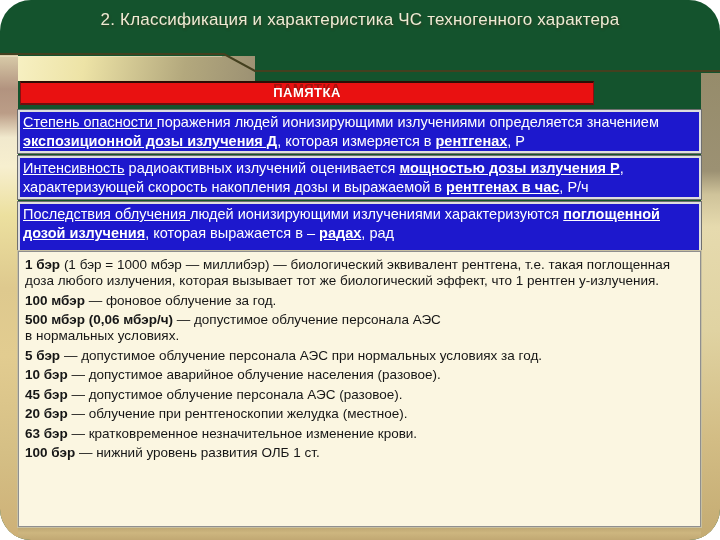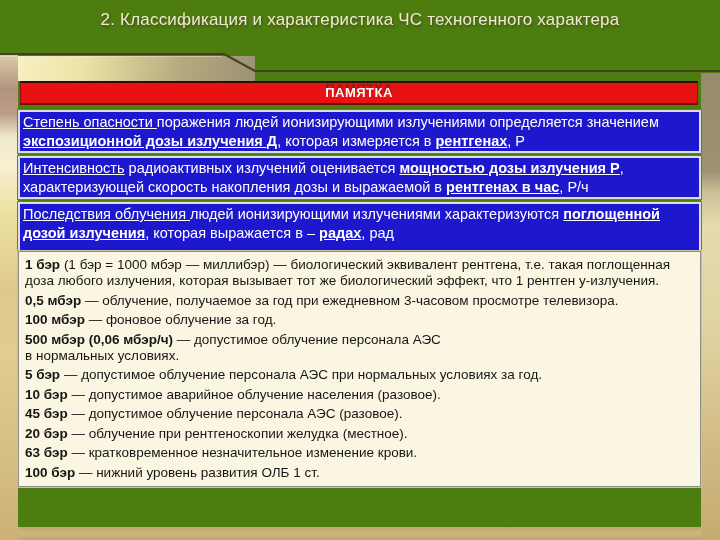--- a/index.html
+++ b/index.html
@@ -1,48 +1,48 @@
 <!DOCTYPE html>
 <html><head>
 <meta charset="utf-8">
 <style>
   html,body{margin:0;padding:0;}
   body{width:720px;height:540px;font-family:"Liberation Sans",sans-serif;}
-  .slide{position:relative;width:720px;height:540px;background:#4d7c0f;overflow:hidden;}
+  .slide{position:relative;width:720px;height:540px;background:#14532d;overflow:hidden;border-radius:31px;}
   .abs{position:absolute;box-sizing:border-box;}
 
   .title{left:0;top:10px;width:720px;text-align:center;color:#f0e9d3;font-size:17px;
          letter-spacing:.2px;text-shadow:1px 2px 2px rgba(60,55,30,.55);}
 
   .step-svg{left:0;top:0;}
   .wedge{left:18px;top:56px;width:237px;height:25px;
          background:linear-gradient(100deg,#f7f0c2 0%,#ede3a6 28%,#b3a87d 70%,#9c9173 100%);}
   .left-strip{left:0;top:55px;width:18px;height:485px;
          background:linear-gradient(to bottom,#d9cca9 0%,#b2937f 7%,#bb9d87 12%,#f1e9cd 17%,
          #f7efcf 23%,#ece09f 33%,#dec98e 48%,#e2cc90 62%,#d5bf85 82%,#cdb077 100%);}
   .right-strip{left:701px;top:73px;width:19px;height:467px;
          background:linear-gradient(to bottom,#968c6b 0%,#9c9173 21%,#cfc39a 26%,#e6daae 33%,
          #e0d3a2 55%,#d3bd85 78%,#c4ab72 100%);}
   .bottom-band{left:0;top:527px;width:720px;height:13px;
          background:linear-gradient(to bottom,#bda671,#cdb67f 45%,#c1a873);}
 
-  .banner{left:20px;top:81px;width:678px;height:24px;background:#e91111;
+  .banner{left:20px;top:81px;width:574px;height:24px;background:#e91111;
           border-top:2px solid #2e0d05;border-bottom:2px solid #6e0e0e;
           border-left:1px solid #8a1010;border-right:1px solid #8a1010;
           color:#ffffff;font-weight:700;font-size:13px;text-align:center;line-height:20px;
           letter-spacing:.5px;text-shadow:0 -4px 0 #a3140e;}
 
   .blue-block{left:18px;width:683px;background:#1d18cd;border:2px solid #dedede;
           box-shadow:0 0 0 1px #6f6f6f;color:#ffffff;font-size:14.5px;line-height:19px;
           padding:1px 3px;}
   .blk1{top:110px;height:43px;}
   .blk2{top:156px;height:43px;}
   .blk3{top:202px;height:62px;}
 
-  .panel{left:18px;top:251px;width:683px;height:236px;background:#fbf6e1;
+  .panel{left:18px;top:251px;width:683px;height:276px;background:#fbf6e1;
          border:1px solid #8f8f8f;box-shadow:0 0 0 1px #c8c0a0;
          padding:5px 14px 20px 6px;color:#161616;font-size:13.5px;line-height:16px;}
   .item{margin-bottom:3.5px;white-space:pre-line;}
 
   .sg-b{font-weight:700;}
   .sg-u{text-decoration:underline;}
   .sg-bu{font-weight:700;text-decoration:underline;}
 </style>
 </head>
 <body>
@@ -64,21 +64,20 @@
   <div class="abs banner">ПАМЯТКА</div>
 
   <div class="abs blue-block blk1"><span class="sg-u">Степень опасности </span><span>поражения людей ионизирующими излучениями определяется значением </span><span class="sg-bu">экспозиционной дозы излучения Д</span><span>, которая измеряется в </span><span class="sg-bu">рентгенах</span><span>, Р</span></div>
 
   <div class="abs blue-block blk2"><span class="sg-u">Интенсивность</span><span> радиоактивных излучений оценивается </span><span class="sg-bu">мощностью дозы излучения Р</span><span>, характеризующей скорость накопления дозы и выражаемой в </span><span class="sg-bu">рентгенах в час</span><span>, Р/ч</span></div>
 
   <div class="abs blue-block blk3"><span class="sg-u">Последствия облучения </span><span>людей ионизирующими излучениями характеризуются </span><span class="sg-bu">поглощенной дозой излучения</span><span>, которая выражается в – </span><span class="sg-bu">радах</span><span>, рад</span></div>
 
   <div class="abs panel">
     <div class="item"><span class="sg-b">1 бэр</span><span> (1 бэр = 1000 мбэр — миллибэр) — биологический эквивалент рентгена, т.е. такая поглощенная доза любого излучения, которая вызывает тот же биологический эффект, что 1 рентген у-излучения.</span></div>
-    <div class="item"><span class="sg-b">0,5 мбэр</span><span> — облучение, получаемое за год при ежедневном 3-часовом просмотре телевизора.</span></div>
     <div class="item"><span class="sg-b">100 мбэр</span><span> — фоновое облучение за год.</span></div>
     <div class="item"><span class="sg-b">500 мбэр (0,06 мбэр/ч)</span><span> — допустимое облучение персонала АЭС
 в нормальных условиях.</span></div>
     <div class="item"><span class="sg-b">5 бэр</span><span> — допустимое облучение персонала АЭС при нормальных условиях за год.</span></div>
     <div class="item"><span class="sg-b">10 бэр</span><span> — допустимое аварийное облучение населения (разовое).</span></div>
     <div class="item"><span class="sg-b">45 бэр</span><span> — допустимое облучение персонала АЭС (разовое).</span></div>
     <div class="item"><span class="sg-b">20 бэр</span><span> — облучение при рентгеноскопии желудка (местное).</span></div>
     <div class="item"><span class="sg-b">63 бэр</span><span> — кратковременное незначительное изменение крови.</span></div>
     <div class="item"><span class="sg-b">100 бэр</span><span> — нижний уровень развития ОЛБ 1 ст.</span></div>
   </div>

